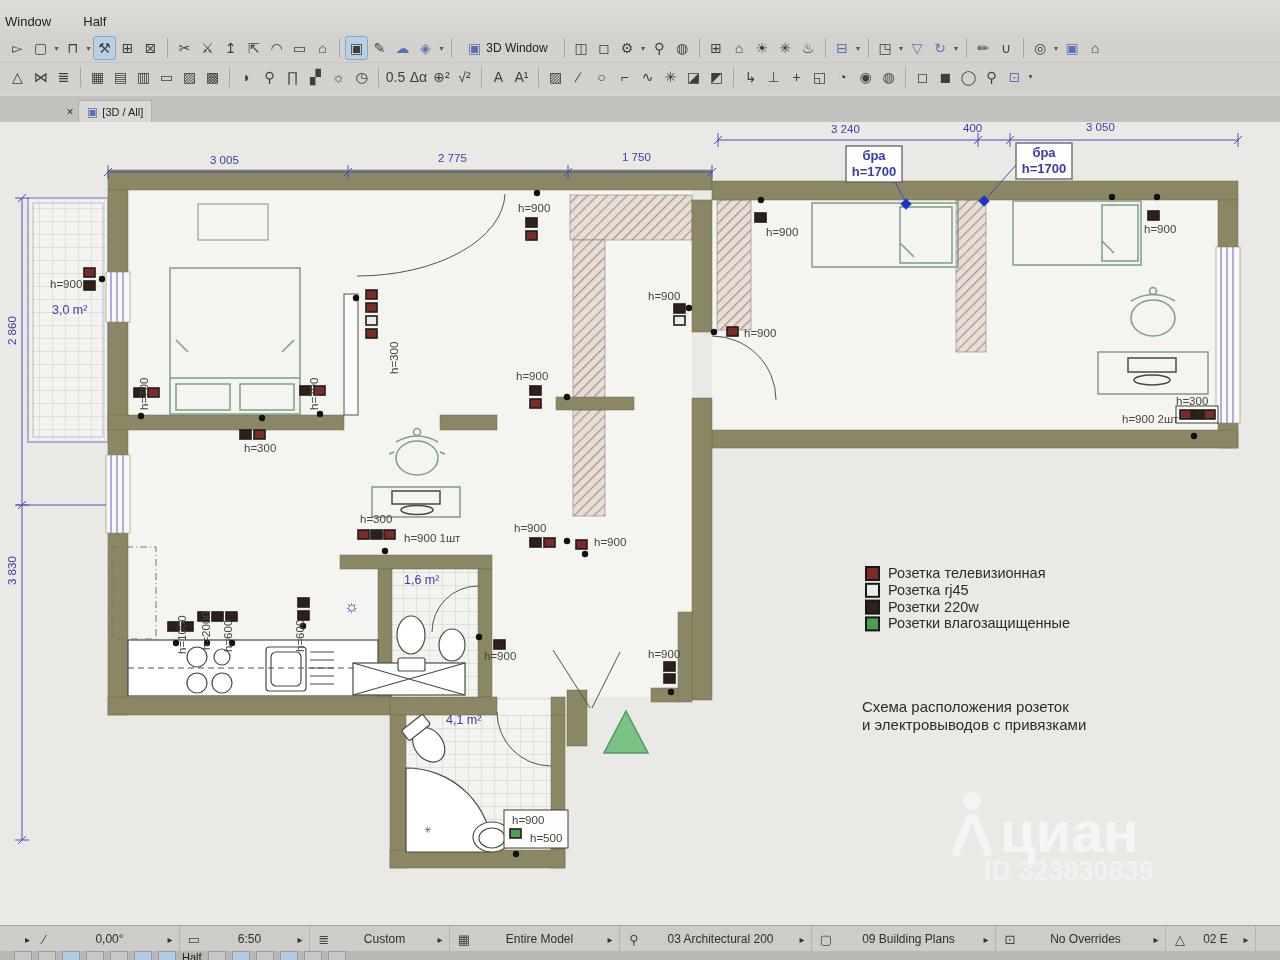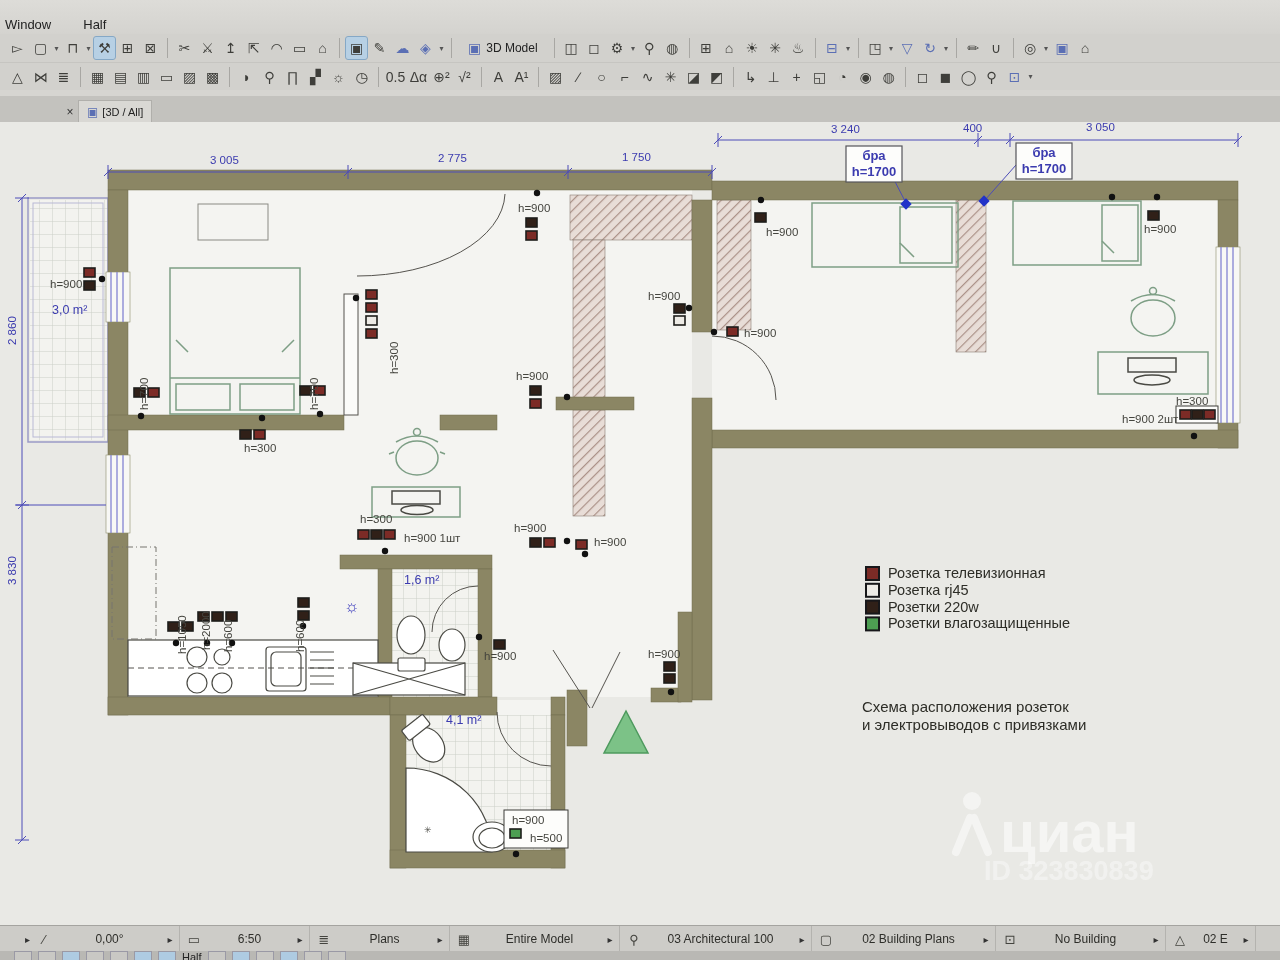--- a/index.html
+++ b/index.html
@@ -1,22 +1,22 @@
 <!DOCTYPE html>
 <html><head>
 <meta charset="utf-8">
 <style>
   html,body{margin:0;padding:0;}
   #app{position:relative;width:1280px;height:960px;overflow:hidden;
        font-family:"Liberation Sans","DejaVu Sans",sans-serif;
        background:#d6d5d1;color:#2f2f2b;}
   
   .menubar{position:absolute;left:0;top:0;width:1280px;height:34px;
-           background:linear-gradient(#dddcd8,#d4d3cf);display:flex;align-items:flex-start;
-           padding:16px 0 4px 2px;box-sizing:border-box;font-size:13px;color:#222;}
+           background:linear-gradient(#dddcd8,#d4d3cf);display:flex;align-items:flex-end;
+           padding:8px 0 4px 2px;box-sizing:border-box;font-size:13px;color:#222;}
   .menubar span{margin-right:26px;padding:1px 3px;}
   .toolbar{position:absolute;left:0;width:1280px;height:28px;background:#d2d1cd;
            display:flex;align-items:center;padding-left:6px;box-sizing:border-box;overflow:hidden;}
   #toolbar1{top:34px;} #toolbar2{top:62px;border-top:1px solid #c6c5c1;}
   .ticon{width:21px;height:22px;display:flex;align-items:center;justify-content:center;
          font-size:14px;color:#3e3e3a;margin:0 1px;border-radius:2px;flex:0 0 auto;}
   .ticon.hl{background:#b7d0e4;outline:1px solid #85a8c6;}
   .ticon.blue{color:#5b6fb4;}
   .tcaret{width:9px;font-size:8px;color:#555;flex:0 0 auto;text-align:center;}
   .tsep{width:1px;height:20px;background:#a8a7a3;margin:0 5px;flex:0 0 auto;}
@@ -92,21 +92,21 @@
       <div class="ticon">⌂</div>
       <div class="tsep"></div>
       <div class="ticon hl">▣</div>
       <div class="ticon">✎</div>
       <div class="ticon blue">☁</div>
       <div class="ticon blue">◈</div>
       <div class="tcaret">▾</div>
       <div class="tsep"></div>
       <div class="tbtn3d">
         <span class="bx">▣</span>
-        <span>3D Model</span>
+        <span>3D Window</span>
       </div>
       <div class="tsep"></div>
       <div class="ticon">◫</div>
       <div class="ticon">◻</div>
       <div class="ticon">⚙</div>
       <div class="tcaret">▾</div>
       <div class="ticon">⚲</div>
       <div class="ticon">◍</div>
       <div class="tsep"></div>
       <div class="ticon">⊞</div>
@@ -527,41 +527,41 @@
           <span class="slabel">0,00°</span>
           <span class="sarrow">▸</span>
         </div>
         <div class="seg" style="width: 130px;">
           <span class="sicon">▭</span>
           <span class="slabel">6:50</span>
           <span class="sarrow">▸</span>
         </div>
         <div class="seg" style="width: 140px;">
           <span class="sicon">≣</span>
-          <span class="slabel">Plans</span>
+          <span class="slabel">Custom</span>
           <span class="sarrow">▸</span>
         </div>
         <div class="seg" style="width: 170px;">
           <span class="sicon">▦</span>
           <span class="slabel">Entire Model</span>
           <span class="sarrow">▸</span>
         </div>
         <div class="seg" style="width: 192px;">
           <span class="sicon">⚲</span>
-          <span class="slabel">03 Architectural 100</span>
+          <span class="slabel">03 Architectural 200</span>
           <span class="sarrow">▸</span>
         </div>
         <div class="seg" style="width: 184px;">
           <span class="sicon">▢</span>
-          <span class="slabel">02 Building Plans</span>
+          <span class="slabel">09 Building Plans</span>
           <span class="sarrow">▸</span>
         </div>
         <div class="seg" style="width: 170px;">
           <span class="sicon">⊡</span>
-          <span class="slabel">No Building</span>
+          <span class="slabel">No Overrides</span>
           <span class="sarrow">▸</span>
         </div>
         <div class="seg" style="width: 90px;">
           <span class="sicon">△</span>
           <span class="slabel">02 E</span>
           <span class="sarrow">▸</span>
         </div>
       </div>
   </div>
 

